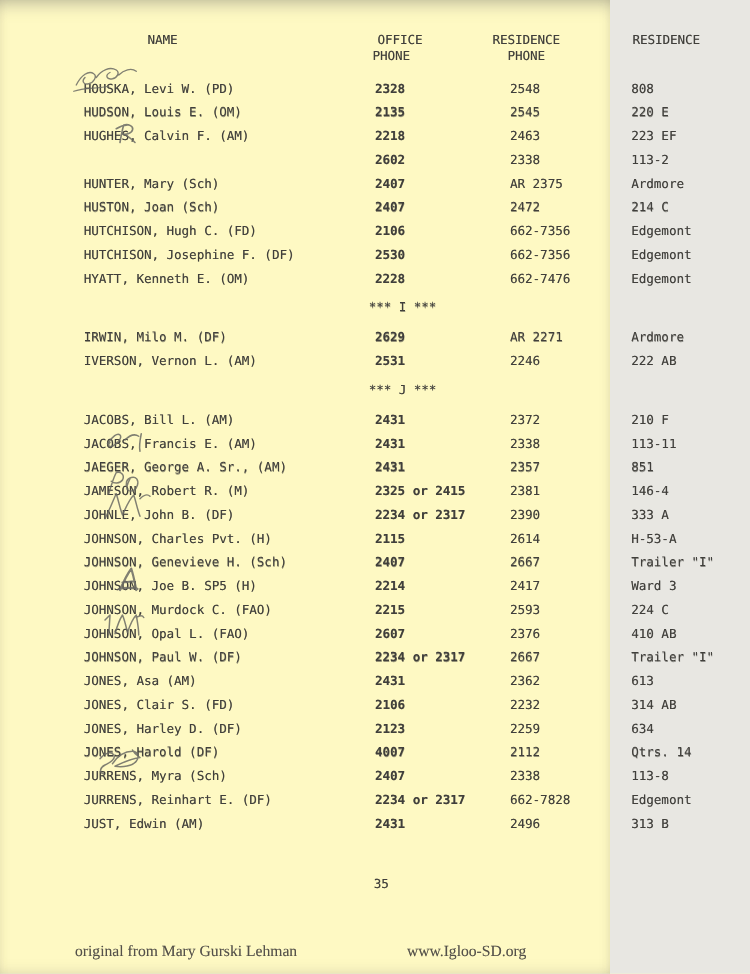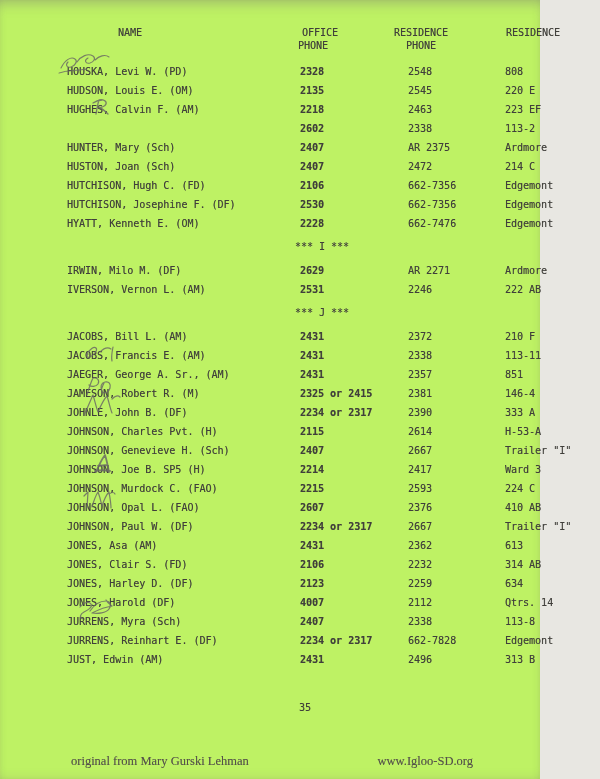--- a/index.html
+++ b/index.html
@@ -2,22 +2,22 @@
 <html><head>
 <meta charset="utf-8">
 <style>
   html,body{margin:0;padding:0;}
   body{
     width:600px;height:779px;overflow:hidden;
     font-family:"DejaVu Sans Mono","Liberation Mono",monospace;
     background:#e8e7e2;
   }
   .page{
-    position:relative;width:540px;height:779px;
-    background:#bef264;
+    position:relative;width:488px;height:779px;
+    background:#fef9c3;
     box-shadow:inset 0 12px 14px -10px rgba(125,123,115,.55),
                inset 0 -8px 12px -9px rgba(125,123,115,.30),
                inset -6px 0 10px -8px rgba(125,123,115,.25),
                inset 6px 0 10px -8px rgba(125,123,115,.18);
   }
   .type{
     color:#403f3b;
     font-size:10px;
     text-shadow:0.2px 0.2px 0.4px rgba(64,63,59,.55);
     white-space:pre;
@@ -31,21 +31,21 @@
   .row .c-res{position:absolute;left:505px;}
   .section-row{position:relative;height:19px;line-height:19px;margin-top:4px;margin-bottom:5px;}
   .section-row span{position:absolute;left:322px;transform:translateX(-50%);}
   .pagenum{position:absolute;left:299px;top:701px;line-height:14px;}
   .footer{
     position:absolute;top:753px;line-height:16px;
     font-family:"Liberation Serif","DejaVu Serif",serif;
     font-size:12.5px;color:#54514a;
     text-shadow:0 0 0.5px rgba(84,81,74,.4);
   }
-  .footer.left{left:71px;text-align:right;}
+  .footer.left{left:60px;text-align:right;}
   .footer.right{right:67px;}
   .pencil{position:absolute;}
   .pencil path{fill:none;stroke:#6b6b64;stroke-linecap:round;stroke-linejoin:round;opacity:.85;}
 </style>
 </head>
 <body>
 
 <div class="page">
 
   <div class="type hdr" style="left:130px;top:26px;">NAME</div>

